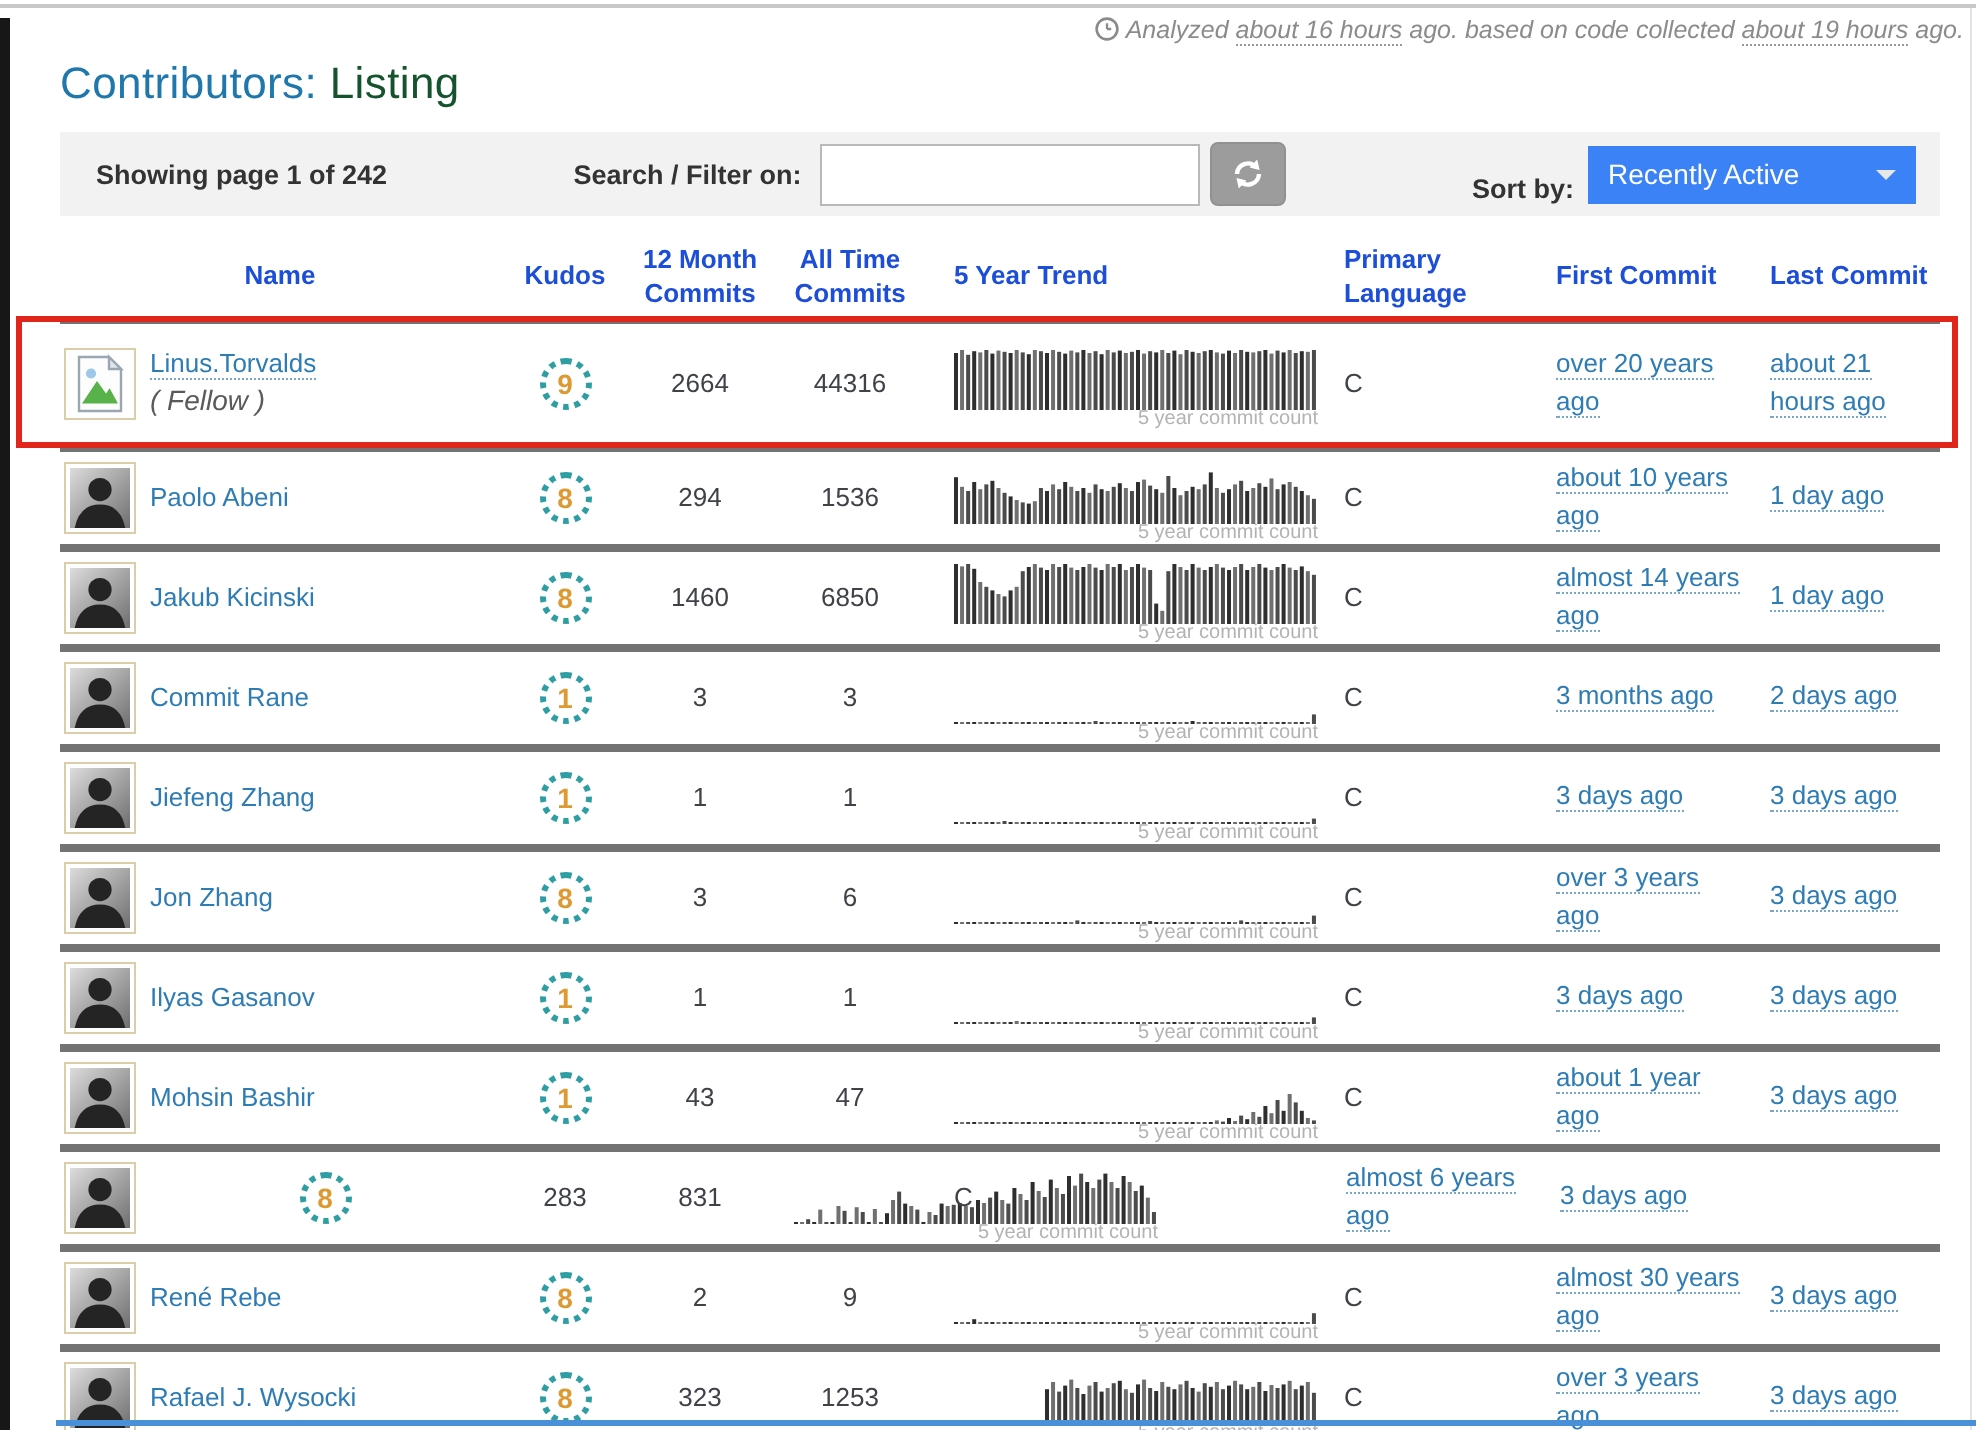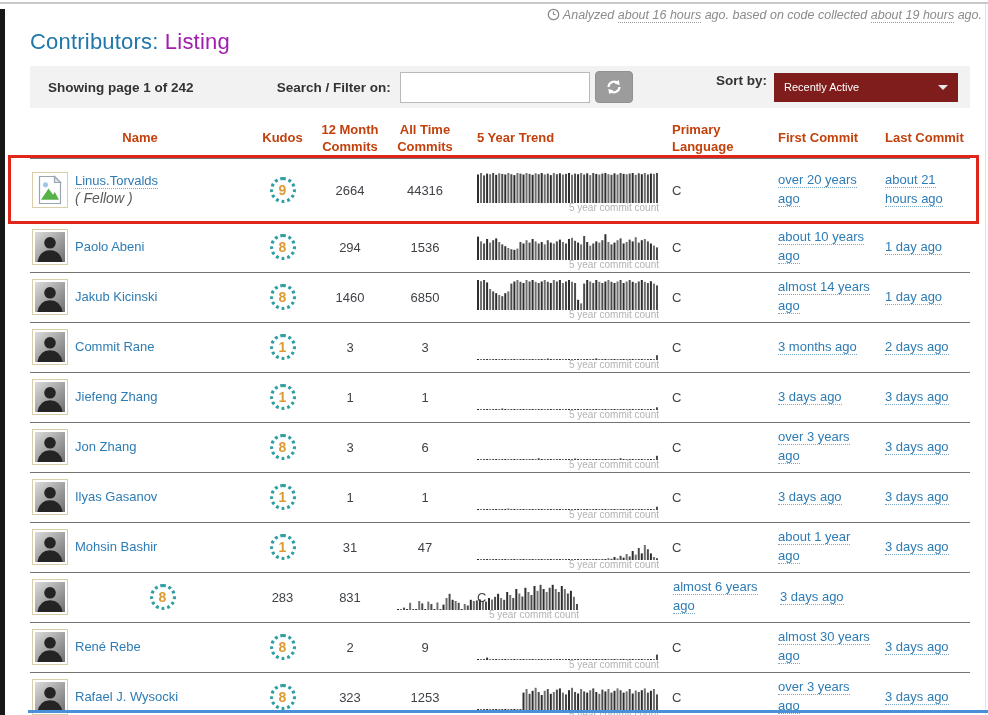--- a/index.html
+++ b/index.html
@@ -17,61 +17,61 @@
   .content { position:absolute; left:30px; top:8px; width:940px; }
 
   
   .note { text-align:right; font-style:italic; color:#8b8b8b; font-size:12.5px; width:952px; }
   .note .dotted-link { color:#8b8b8b; text-decoration:none; border-bottom:1px dotted #9a9a9a; }
   .note svg { vertical-align:-2px; margin-right:3px; }
 
   
   h1.page-title { font-size:22px; font-weight:normal; margin:7px 0 11px 0; letter-spacing:.2px; }
   .title-section { color:#1f77ab; }
-  .title-view { color:#a21caf; }
+  .title-view { color:#14532d; }
 
   
   .toolbar {
     background:#f2f2f2; height:42px; width:940px;
     display:flex; align-items:center; padding:0 12px 0 18px;
   }
   .toolbar .bold-label { font-size:13.5px; font-weight:bold; color:#333; white-space:nowrap; }
   .search-group { display:flex; align-items:center; margin-left:auto; }
   .search-group .bold-label { margin-right:9px; }
   .search-input { width:190px; height:31px; border:1px solid #b9b9b9; background:#fff; font-size:13px; padding:0 6px; }
   .refresh-btn {
     width:38px; height:32px; margin-left:5px; border:1px solid #919191; border-radius:4px;
     background:#9c9c9c; display:flex; align-items:center; justify-content:center; cursor:pointer;
   }
-  .sort-group { display:flex; align-items:flex-start; margin-left:auto; }
+  .sort-group { display:flex; align-items:flex-end; margin-left:auto; }
   .sort-group .bold-label { margin-right:7px; }
   .sort-select {
-    width:184px; height:29px; background:#7f1d1d; color:#fff; font-size:11px;
+    width:164px; height:29px; background:#3b82f6; color:#fff; font-size:14px;
     display:flex; align-items:center; padding:0 10px; cursor:pointer;
   }
   .sort-select .caret {
     margin-left:auto; width:0; height:0;
     border-left:5px solid transparent; border-right:5px solid transparent; border-top:5px solid #e8e8e8;
   }
 
   
   .grid-row {
     display:grid;
     grid-template-columns:45px 175px 65px 70px 80px 195px 105px 105px 100px;
     width:940px;
   }
-  .t-head { margin-top:12px; font-size:13px; font-weight:bold; color:#c2410c; align-items:center; min-height:36px; line-height:1.3; }
+  .t-head { margin-top:12px; font-size:13px; font-weight:bold; color:#1d4ed8; align-items:center; min-height:36px; line-height:1.3; }
   .t-head .hc { padding:2px 0; }
   .hc.span2 { grid-column:1 / span 2; text-align:center; }
   .hc.center { text-align:center; }
   .hc.pl12 { padding-left:12px; }
   .hc.pl13 { padding-left:13px; }
   .hc.pl15 { padding-left:15px; }
 
-  .t-row { min-height:50px; border-top:1px solid #737373; align-items:center; position:relative; font-size:13px; }
+  .t-row { min-height:50px; border-top:4px solid #737373; align-items:center; position:relative; font-size:13px; }
   .t-row.highlighted { min-height:64px; }
   .red-frame {
     position:absolute; left:-22px; right:-9px; top:-4px; bottom:-2px;
     border:3px solid #e0251b; pointer-events:none; z-index:5;
   }
 
   .avatar-cell { padding-left:2px; }
   .avatar {
     display:inline-block; width:36px; height:36px; border:1px solid #d9cdaa;
     background:#fff; padding:2px; line-height:0; cursor:pointer;
@@ -862,21 +862,21 @@
         </span>
       </a>
     </div>
     <div class="cell name-cell">
       <a class="name-link">Mohsin Bashir</a>
       
     </div>
     <div class="cell kudos-cell">
       <span class="kudos">1</span>
     </div>
-    <div class="cell num">31</div>
+    <div class="cell num">43</div>
     <div class="cell num">47</div>
     <div class="cell trend-cell">
       <svg class="spark" width="182" height="32">
             <rect x="0.00" y="31.00" width="2" height="1.00" fill="#2e2e2e"></rect>
             <rect x="3.03" y="31.00" width="2" height="1.00" fill="#707070"></rect>
             <rect x="6.07" y="31.00" width="2" height="1.00" fill="#4b4b4b"></rect>
             <rect x="9.10" y="31.00" width="2" height="1.00" fill="#2e2e2e"></rect>
             <rect x="12.13" y="31.00" width="2" height="1.00" fill="#707070"></rect>
             <rect x="15.17" y="31.00" width="2" height="1.00" fill="#4b4b4b"></rect>
             <rect x="18.20" y="31.00" width="2" height="1.00" fill="#2e2e2e"></rect>

